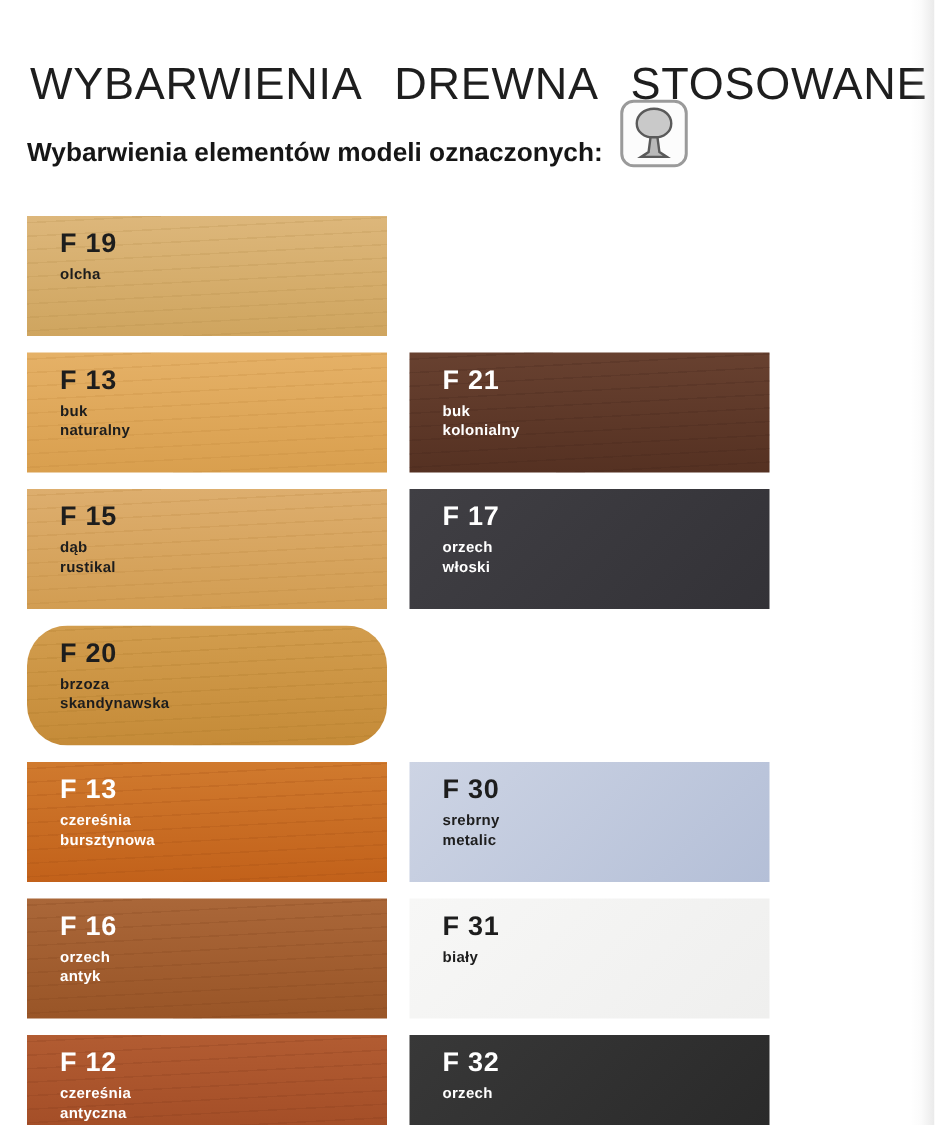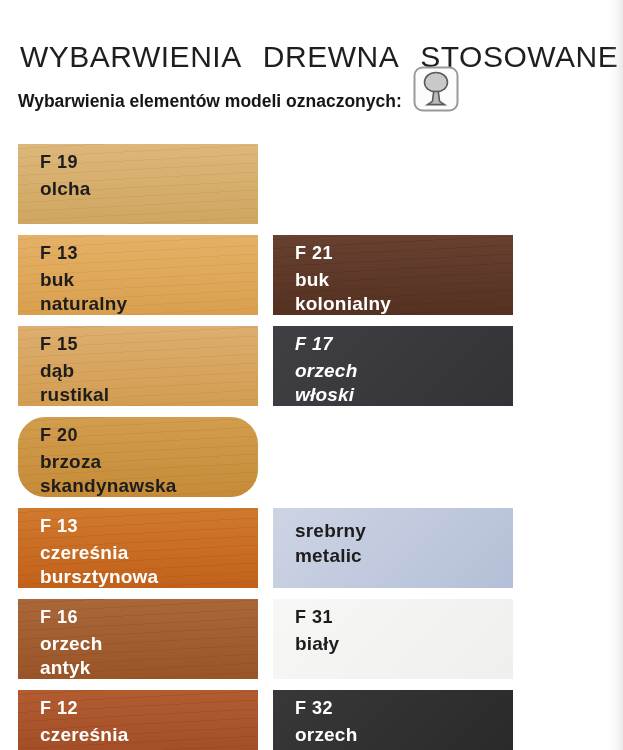--- a/index.html
+++ b/index.html
@@ -30,21 +30,21 @@
   }
   .swatch{
     box-sizing:border-box;
     padding:8px 10px 0 22px;
     line-height:1.2;
   }
   .swatch-code{
     font-size:18px;font-weight:bold;letter-spacing:0.5px;
   }
   .swatch-name{
-    font-size:19px;font-weight:bold;margin-top:3px;
+    font-size:10px;font-weight:bold;margin-top:3px;
     white-space:pre-line;line-height:1.3;letter-spacing:0.2px;
   }
   .page-edge-shadow{
     position:absolute;right:0;top:0;width:16px;height:100%;
     background:linear-gradient(to left, rgba(185,185,185,0.30), rgba(220,220,220,0.12) 55%, rgba(255,255,255,0));
     pointer-events:none;
   }
 </style>
 </head>
 <body>
@@ -73,36 +73,37 @@
     <div class="swatch" style="grid-area: 2 / 2; color: rgb(255, 255, 255); background: repeating-linear-gradient(177deg, transparent 0px, transparent 4px, rgba(64, 34, 24, 0.2) 4px, rgba(64, 34, 24, 0.2) 5px, transparent 5px, transparent 9px), linear-gradient(rgb(104, 65, 48), rgb(85, 49, 34));">
       <div class="swatch-code">F 21</div>
       <div class="swatch-name">buk
 kolonialny</div>
     </div>
     <div class="swatch" style="grid-area: 3 / 1; color: rgb(29, 29, 29); background: repeating-linear-gradient(177deg, transparent 0px, transparent 4px, rgba(182, 129, 56, 0.2) 4px, rgba(182, 129, 56, 0.2) 5px, transparent 5px, transparent 9px), linear-gradient(rgb(221, 174, 110), rgb(210, 157, 82));">
       <div class="swatch-code">F 15</div>
       <div class="swatch-name">dąb
 rustikal</div>
     </div>
-    <div class="swatch" style="grid-area: 3 / 2; color: rgb(255, 255, 255); background: linear-gradient(135deg, rgb(64, 63, 68), rgb(51, 50, 55)); font-style: italic;">
+    <div class="swatch" style="grid-area: 3 / 2; color: rgb(255, 255, 255); background: linear-gradient(135deg, rgb(64, 63, 68), rgb(51, 50, 55));">
       <div class="swatch-code">F 17</div>
       <div class="swatch-name">orzech
 włoski</div>
     </div>
     <div class="swatch" style="grid-area: 4 / 1; color: rgb(29, 29, 29); background: repeating-linear-gradient(177deg, transparent 0px, transparent 4px, rgba(166, 115, 35, 0.2) 4px, rgba(166, 115, 35, 0.2) 5px, transparent 5px, transparent 9px), linear-gradient(rgb(210, 157, 78), rgb(197, 139, 56)); border-radius: 27px;">
       <div class="swatch-code">F 20</div>
       <div class="swatch-name">brzoza
 skandynawska</div>
     </div>
     <div class="swatch" style="grid-area: 5 / 1; color: rgb(255, 255, 255); background: repeating-linear-gradient(177deg, transparent 0px, transparent 4px, rgba(158, 74, 16, 0.2) 4px, rgba(158, 74, 16, 0.2) 5px, transparent 5px, transparent 9px), linear-gradient(rgb(208, 122, 46), rgb(194, 97, 26));">
       <div class="swatch-code">F 13</div>
       <div class="swatch-name">czereśnia
 bursztynowa</div>
     </div>
     <div class="swatch" style="grid-area: 5 / 2; color: rgb(29, 29, 29); background: linear-gradient(135deg, rgb(205, 212, 228), rgb(180, 191, 215));">
+      <div class="swatch-code">F 30</div>
       <div class="swatch-name">srebrny
 metalic</div>
     </div>
     <div class="swatch" style="grid-area: 6 / 1; color: rgb(255, 255, 255); background: repeating-linear-gradient(177deg, transparent 0px, transparent 4px, rgba(125, 64, 25, 0.2) 4px, rgba(125, 64, 25, 0.2) 5px, transparent 5px, transparent 9px), linear-gradient(rgb(170, 103, 57), rgb(153, 85, 39));">
       <div class="swatch-code">F 16</div>
       <div class="swatch-name">orzech
 antyk</div>
     </div>
     <div class="swatch" style="grid-area: 6 / 2; color: rgb(29, 29, 29); background: linear-gradient(135deg, rgb(247, 247, 246), rgb(239, 239, 238));">
       <div class="swatch-code">F 31</div>

